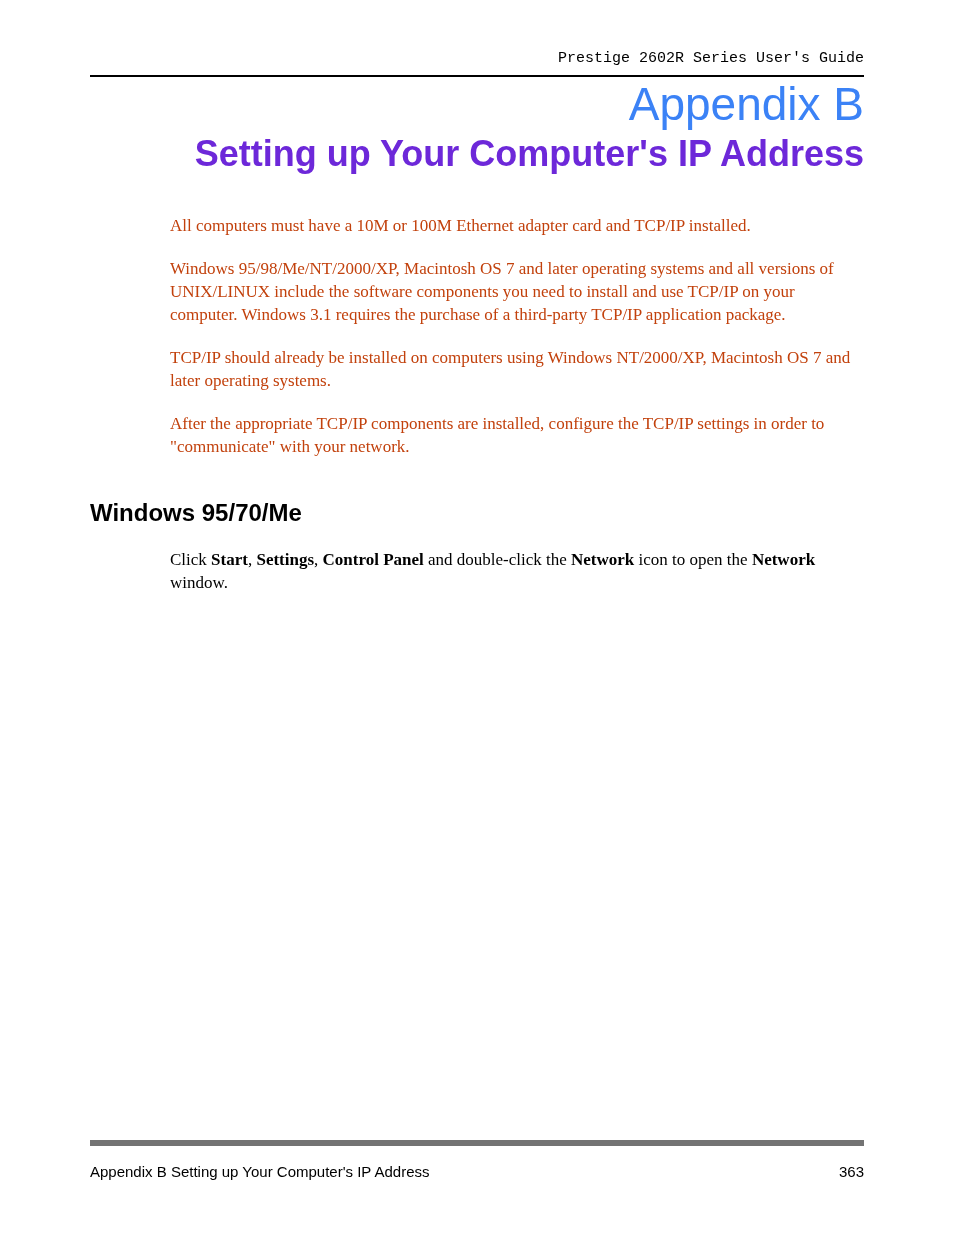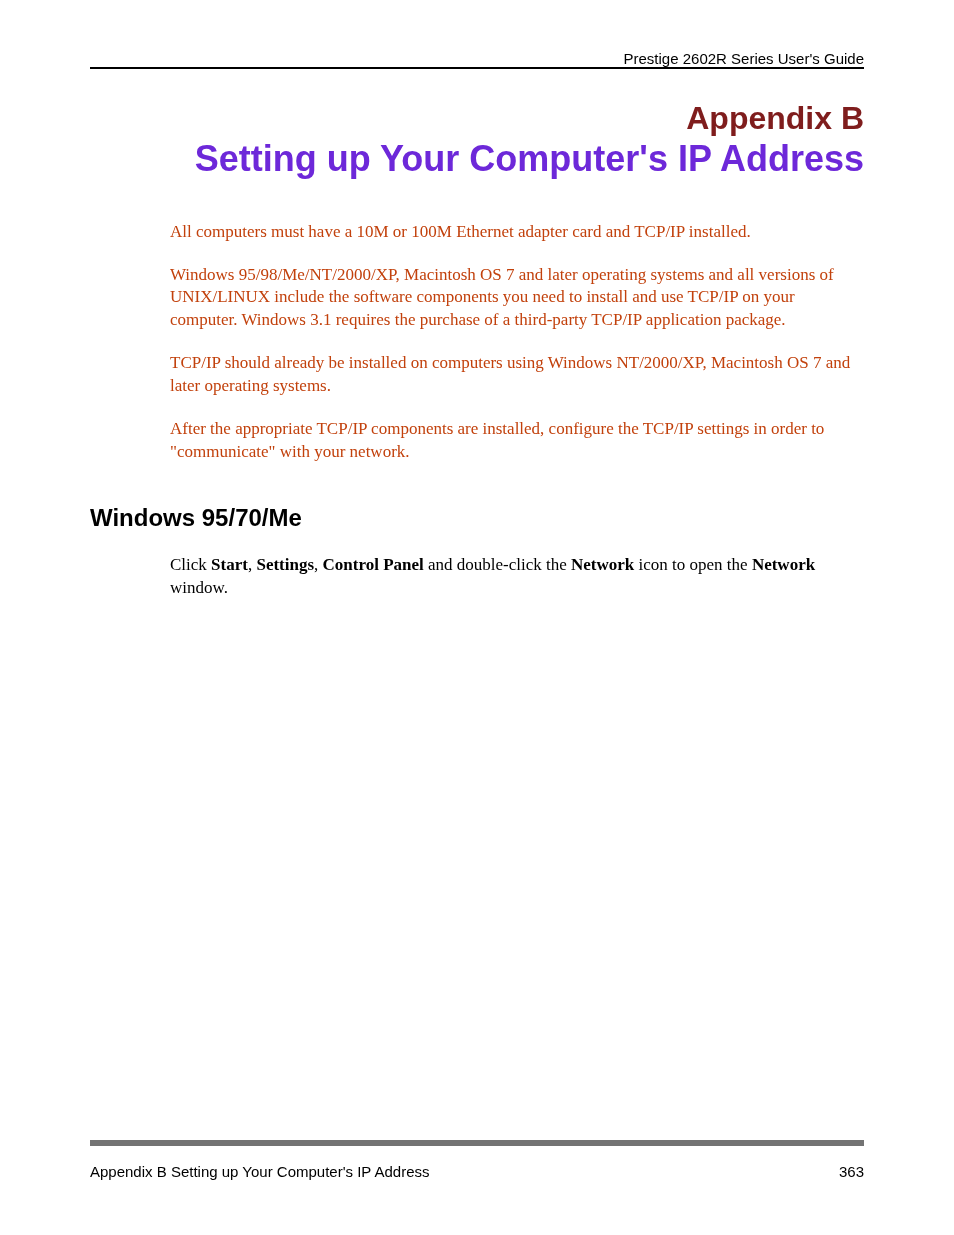--- a/index.html
+++ b/index.html
@@ -14,35 +14,35 @@
       font-family: "Times New Roman", Times, serif;
       position: relative;
     }
     .page {
       padding: 50px 90px 60px 90px;
       height: 100%;
       position: relative;
     }
     .header {
       text-align: right;
-      font-family: Liberation Sans, sans-serif;
+      font-family: Liberation Mono, monospace;
       font-size: 15px;
       color: #000;
+      padding-bottom: 8px;
       border-bottom: 2px solid #000;
-      margin-bottom: 30px;
     }
     .title-block {
       text-align: right;
       margin-bottom: 40px;
     }
     .appendix-label {
       font-family: Arial, Helvetica, sans-serif;
-      font-size: 32px;
-      font-weight: bold;
-      color: #7f1d1d;
+      font-size: 46px;
+      font-weight: normal;
+      color: #3b82f6;
       line-height: 1.2;
     }
     .appendix-title {
       font-family: Arial, Helvetica, sans-serif;
       font-size: 36px;
       font-weight: bold;
       color: #6d28d9;
       line-height: 1.2;
     }
     .body-content {

